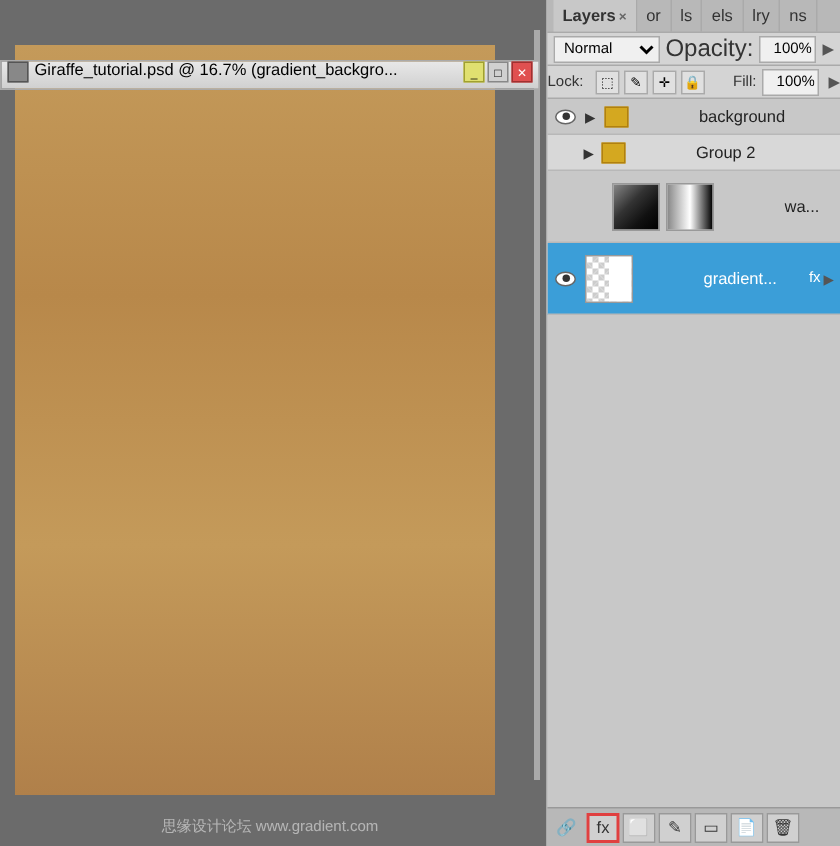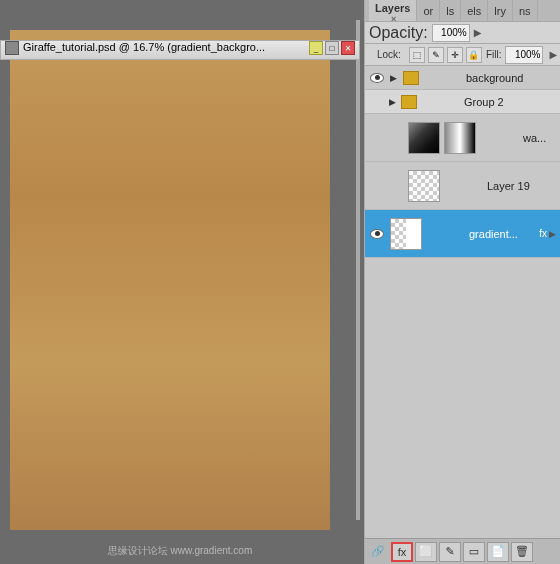--- a/index.html
+++ b/index.html
@@ -100,21 +100,20 @@
       font-size: 11px;
       color: #333;
       border-right: 1px solid #aaa;
       cursor: pointer;
       height: 100%;
       display: flex; align-items: center;
     }
     .layers-tab.active {
       background: #c8c8c8;
       font-weight: bold;
-      flex-direction: column;
     }
     .layers-tab-x {
       font-size: 9px;
       margin-left: 2px;
       color: #666;
     }
 
     
     .blend-row {
       height: 22px;
@@ -147,21 +146,21 @@
       padding: 0 2px;
     }
 
     
     .lock-row {
       height: 22px;
       background: #d4d4d4;
       border-bottom: 1px solid #aaa;
       display: flex;
       align-items: center;
-      padding: 0 12px;
+      padding: 0 0;
       gap: 4px;
     }
     .lock-label {
       font-size: 10px;
       color: #333;
       margin-right: 4px;
     }
     .lock-icons {
       display: flex; gap: 3px;
     }
@@ -397,20 +396,25 @@
       </div>
     <div class="layers-tab">
         <span>lry</span>
       </div>
     <div class="layers-tab">
         <span>ns</span>
       </div>
   </div>
 
   <div class="blend-row">
+    <select class="blend-select">
+      <option>Normal</option>
+      <option>Multiply</option>
+      <option>Screen</option>
+    </select>
     <span class="opacity-label">Opacity:</span>
     <input class="opacity-input" type="text" value="100%" style="">
     <span style="font-size:10px;color:#555;cursor:pointer;">▶</span>
   </div>
 
   <div class="lock-row">
     <span class="lock-label">Lock:</span>
     <div class="lock-icons">
       <div class="lock-icon-btn" title="Lock transparent pixels">⬚</div>
       <div class="lock-icon-btn" title="Lock image pixels">✎</div>
@@ -449,27 +453,20 @@
       <div class="indent"></div>
       <div class="layer-thumbnail">
         <div class="thumb-dark-gradient"></div>
       </div>
       <div class="layer-thumbnail" style="margin-left:1px;">
         <div class="thumb-gradient"></div>
       </div>
       <span class="layer-name">wa...</span>
     </div>
 
-    <div class="layer-item">
-      <div class="layer-visibility"></div>
-      <div class="indent"></div>
-      <div class="layer-thumbnail checkerboard">
-      </div>
-      <span class="layer-name">Layer 19</span>
-    </div>
 
     <div class="layer-item selected">
       <div class="layer-visibility">
         <div class="eye-icon">
             <div class="eye-dot"></div>
           </div>
       </div>
       <div class="layer-thumbnail white-checker" style="position:relative;overflow:hidden;">
         <div class="layer-thumb-half-white"></div>
       </div>

